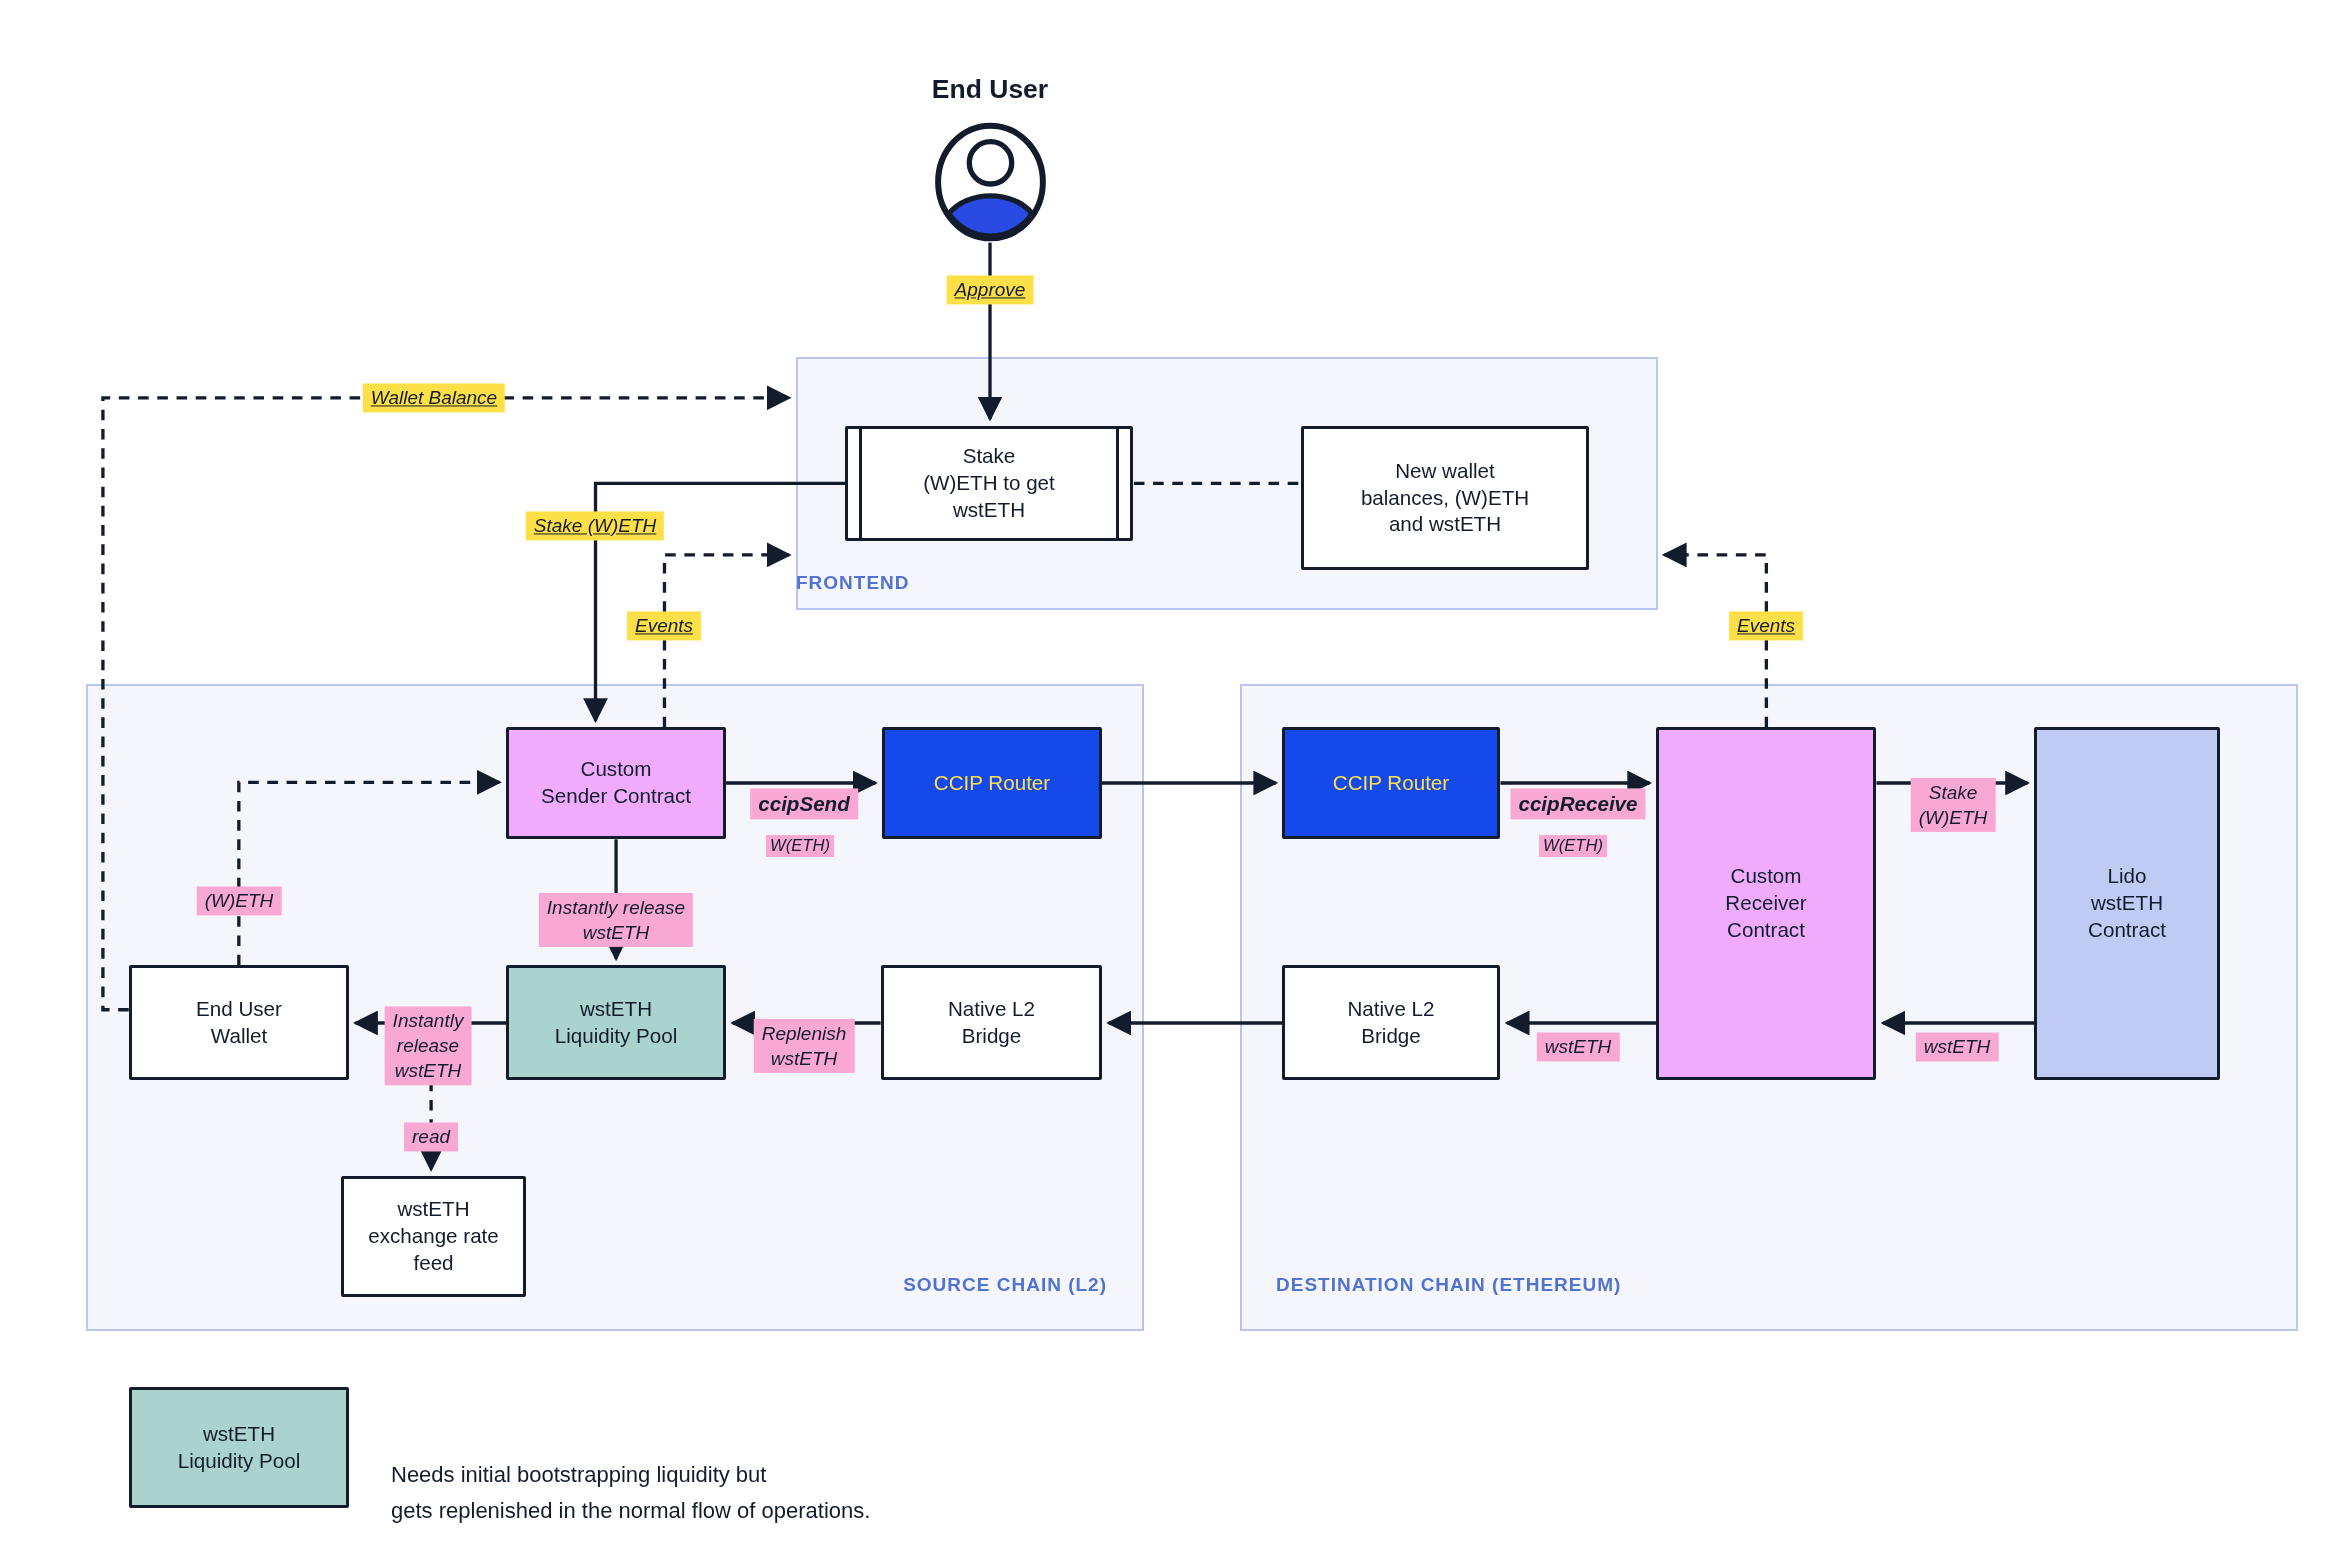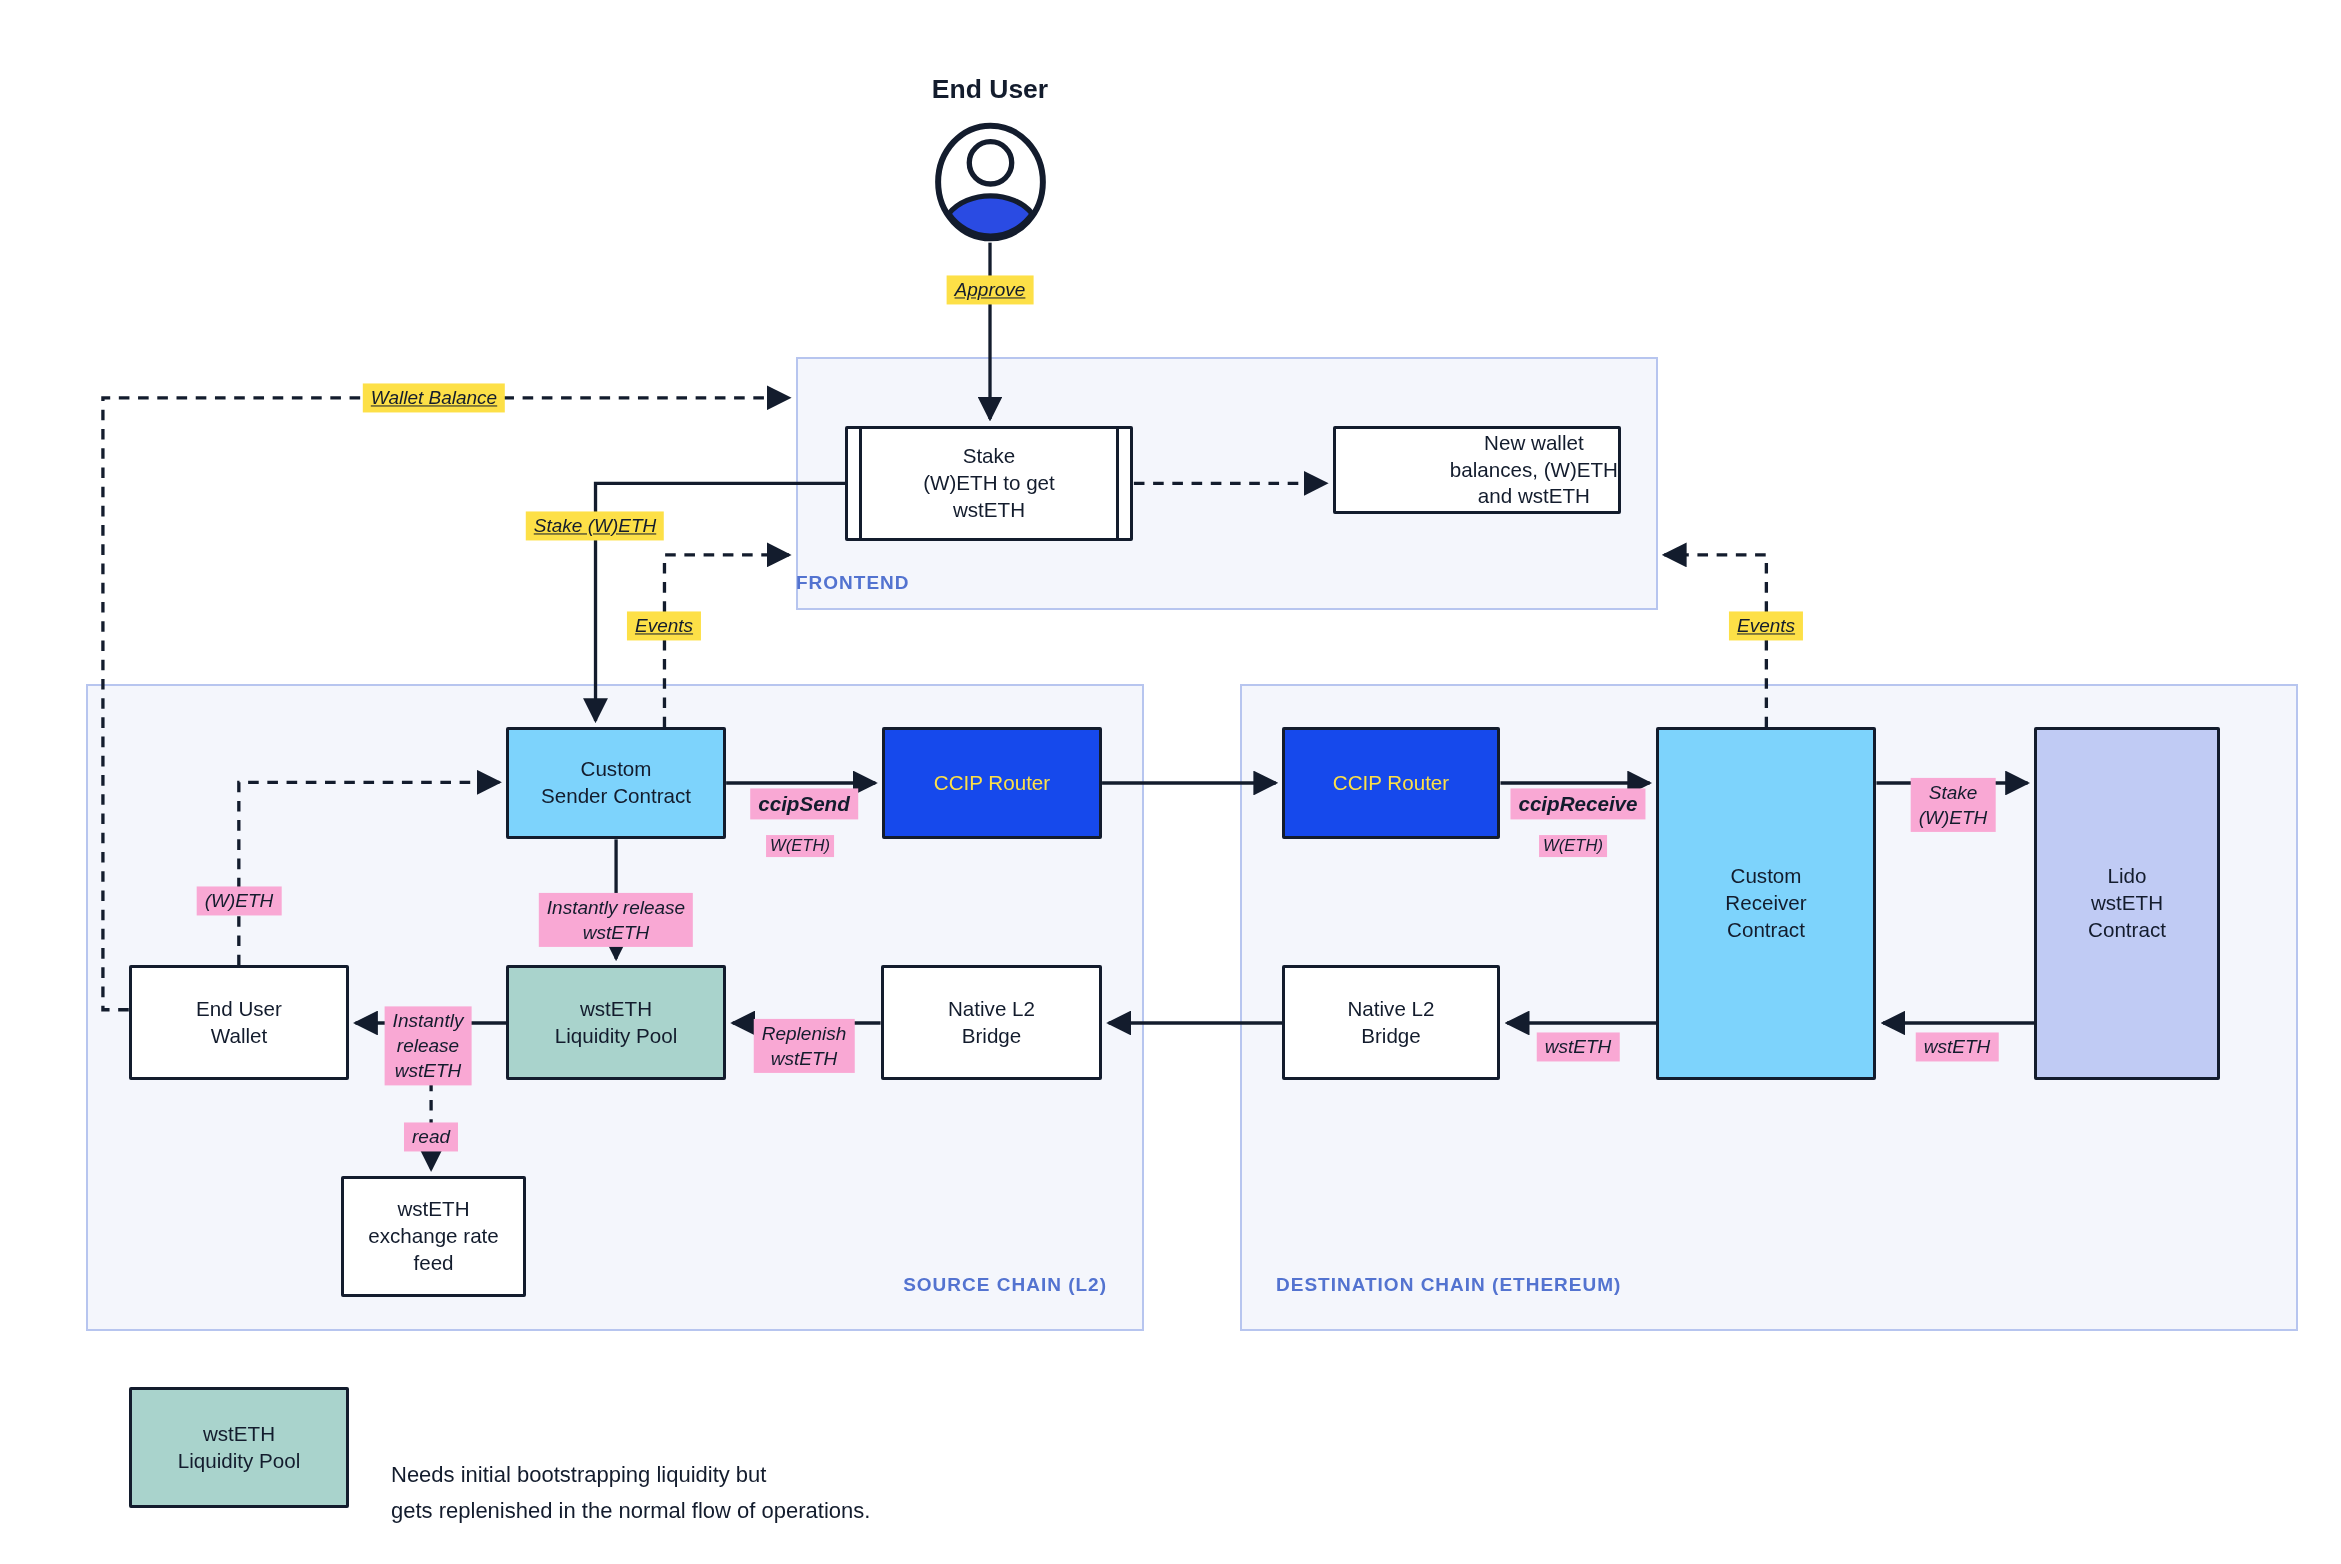--- a/index.html
+++ b/index.html
@@ -36,21 +36,21 @@
     background:#ffffff;
     border:3.3px solid #131C2D;
     border-radius:2px;
     box-sizing:border-box;
     display:flex;align-items:center;justify-content:center;
     text-align:center;
     font-size:20.6px;line-height:1.3;
     z-index:4;
   }
   .node > span{white-space:pre-line;}
-  .node.yellow{background:#7dd3fc;}
+  .node.yellow{background:#f0abfc;}
   .node.blue{background:#1649EC;color:#fde047;}
   .node.teal{background:#A9D3CC;}
   .node.peri{background:#C0CBF4;}
   .sub-line{
     position:absolute;top:0;bottom:0;width:3.3px;background:#131C2D;
   }
   .elabel{
     position:absolute;
     transform:translate(-50%,-50%);
     font-style:italic;
@@ -165,21 +165,21 @@
   </svg>
 
   <div class="node" style="left:845px;top:426px;width:288px;height:115px;">
     <div class="sub-line" style="left:10.6px;"></div>
     <div class="sub-line" style="right:10.6px;"></div>
     <span>Stake
 (W)ETH to get
 wstETH</span>
   </div>
 
-  <div class="node" style="left:1333px;top:426px;width:288px;height:88px;justify-content:flex-end;">
+  <div class="node" style="left:1301px;top:426px;width:288px;height:144px;">
     <span>New wallet
 balances, (W)ETH
 and wstETH</span>
   </div>
 
   <div class="node yellow" style="left:506px;top:727px;width:220px;height:112px;">
     <span>Custom
 Sender Contract</span>
   </div>
 

